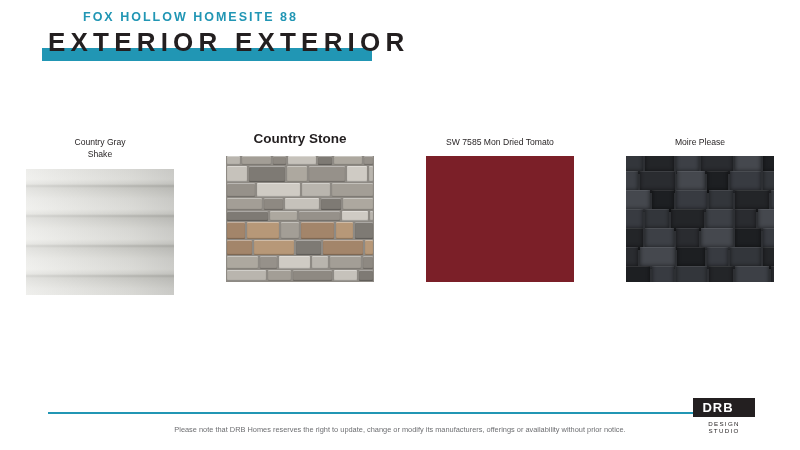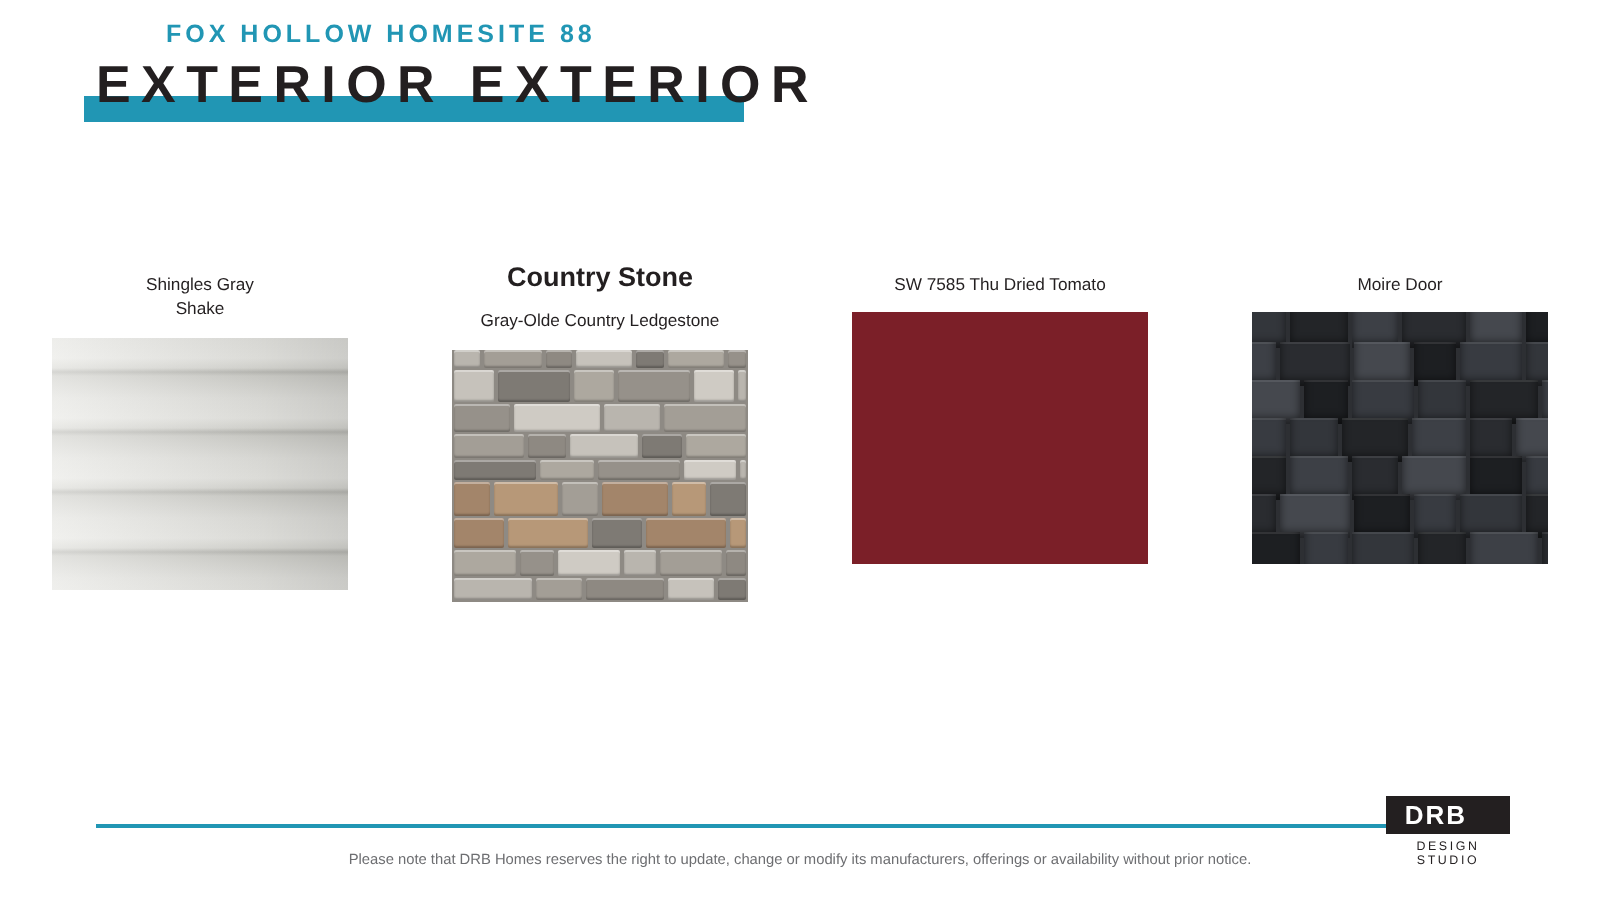--- a/index.html
+++ b/index.html
@@ -199,29 +199,28 @@
 <div class="header">
   <div class="eyebrow">FOX HOLLOW HOMESITE 88</div>
   <div class="title-bar"></div>
   <div class="main-title">EXTERIOR EXTERIOR</div>
 </div>
 
 <div class="grid">
 
   <div class="col">
     <div class="col-sub">
-      <span>Shingles Gray</span><br>
+      <span>Country Gray</span><br>
       <span>Shake</span>
     </div>
     <div class="swatch sw-vinyl"></div>
   </div>
 
   <div class="col">
     <div class="col-title">Country Stone</div>
-    <div class="col-sub">Gray-Olde Country Ledgestone</div>
     <div class="swatch sw-stone" id="stone-swatch">
         <div class="stone-row" style="top: 0px; height: 9px;">
           <i style="background: rgb(185, 181, 174); width: 10%;"></i>
           <i style="background: rgb(163, 158, 150); width: 21%;"></i>
           <i style="background: rgb(142, 137, 130); width: 10%;"></i>
           <i style="background: rgb(198, 194, 187); width: 21%;"></i>
           <i style="background: rgb(126, 122, 116); width: 10%;"></i>
           <i style="background: rgb(173, 168, 159); width: 21%;"></i>
           <i style="background: rgb(150, 145, 138); width: 7%;"></i>
         </div>
@@ -280,26 +279,26 @@
           <i style="background: rgb(185, 181, 174); width: 28%;"></i>
           <i style="background: rgb(163, 158, 150); width: 17%;"></i>
           <i style="background: rgb(142, 137, 130); width: 28%;"></i>
           <i style="background: rgb(198, 194, 187); width: 17%;"></i>
           <i style="background: rgb(126, 122, 116); width: 10%;"></i>
         </div>
       </div>
   </div>
 
   <div class="col">
-    <div class="col-sub">SW 7585 Thu Dried Tomato</div>
+    <div class="col-sub">SW 7585 Mon Dried Tomato</div>
     <div class="swatch sw-door" id="door-swatch"></div>
   </div>
 
   <div class="col">
-    <div class="col-sub">Moire Door</div>
+    <div class="col-sub">Moire Please</div>
     <div class="swatch sw-shingle" id="shingle-swatch">
         <div class="shingle-row" style="top: -4px; left: -4px; width: 120%;">
           <i style="background: rgb(51, 54, 59); width: 16%;"></i>
           <i style="background: rgb(35, 37, 40); width: 23%;"></i>
           <i style="background: rgb(61, 64, 70); width: 18%;"></i>
           <i style="background: rgb(42, 44, 48); width: 25%;"></i>
           <i style="background: rgb(69, 72, 78); width: 20%;"></i>
           <i style="background: rgb(29, 31, 34); width: 27%;"></i>
         </div>
         <div class="shingle-row" style="top: 15px; left: -14px; width: 120%;">

